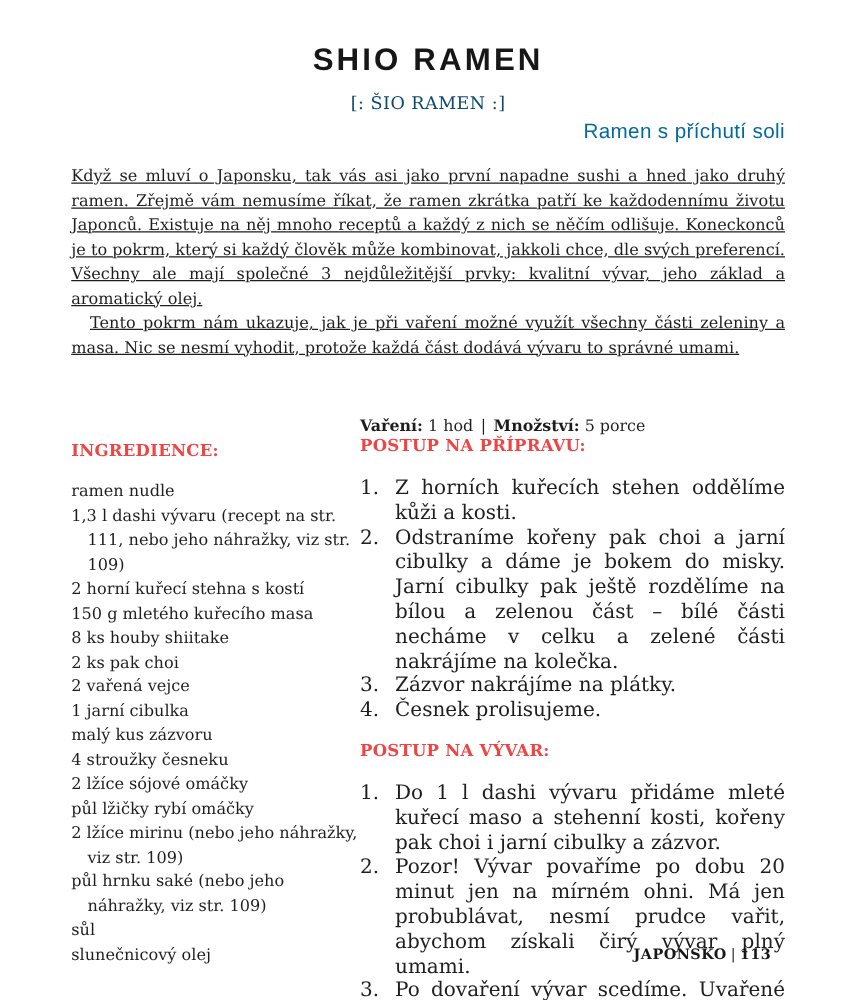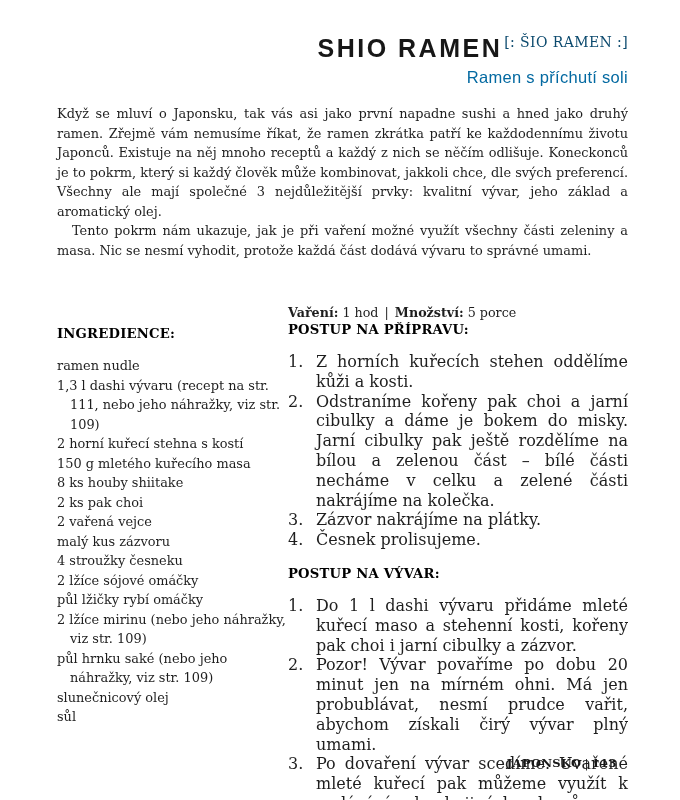--- a/index.html
+++ b/index.html
@@ -20,22 +20,23 @@
   }
 
   
   .recipe-header {
     margin-top: 34px;
     text-align: right;
   }
   .title-row {
     display: flex;
     justify-content: flex-end;
-    align-items: flex-start;
-    gap: 2px;
+    align-items: center;
+    gap: 12px;
+    flex-direction: column;
   }
   .title-row h1 {
     margin: 0;
     font-family: "Liberation Sans", sans-serif;
     font-weight: 800;
     font-size: 25px;
     letter-spacing: 2.5px;
     color: #171717;
     white-space: nowrap;
   }
@@ -57,37 +58,37 @@
   }
 
   
   .intro {
     margin-top: 17px;
     font-size: 12.9px;
     line-height: 19.5px;
     text-align: justify;
     hyphens: auto;
   }
-  .intro p { margin: 0; }
+  .intro p { margin: 0; text-decoration: underline; }
   .intro p.indented { text-indent: 15px; }
 
   
   .columns {
     display: grid;
     grid-template-columns: 231px 1fr;
     margin-top: 44px;
   }
 
   h2.block-heading {
     margin: 0;
     font-family: "DejaVu Serif", serif;
     font-weight: 700;
     font-size: 13.2px;
     letter-spacing: 0.2px;
-    color: #000000;
+    color: #ef4444;
   }
 
   
   .ingredients { padding-top: 22px; }
   .ingredients ul {
     list-style: none;
     margin: 15px 0 0 0;
     padding: 0;
     font-size: 12.9px;
     line-height: 19.5px;
@@ -181,36 +182,37 @@
           <li>2 horní kuřecí stehna s kostí</li>
 
           <li>150 g mletého kuřecího masa</li>
 
           <li>8 ks houby shiitake</li>
 
           <li>2 ks pak choi</li>
 
           <li>2 vařená vejce</li>
 
+          <li>1 jarní cibulka</li>
 
           <li>malý kus zázvoru</li>
 
           <li>4 stroužky česneku</li>
 
           <li>2 lžíce sójové omáčky</li>
 
           <li>půl lžičky rybí omáčky</li>
 
           <li>2 lžíce mirinu (nebo jeho náhražky, viz str. 109)</li>
 
           <li>půl hrnku saké (nebo jeho náhražky, viz str. 109)</li>
 
+          <li>sůl</li>
+
           <li>slunečnicový olej</li>
-
-          <li>sůl</li>
         </ul>
     </aside>
 
     <div class="method">
       <p class="meta"><strong>Vaření:</strong> <span>1 hod</span> <span class="sep">|</span> <strong>Množství:</strong> <span>5 porce</span></p>
 
       <h2 class="block-heading">POSTUP NA PŘÍPRAVU:</h2>
       <ol class="steps">
 
           <li>Z horních kuřecích stehen oddělíme kůži a kosti.</li>

